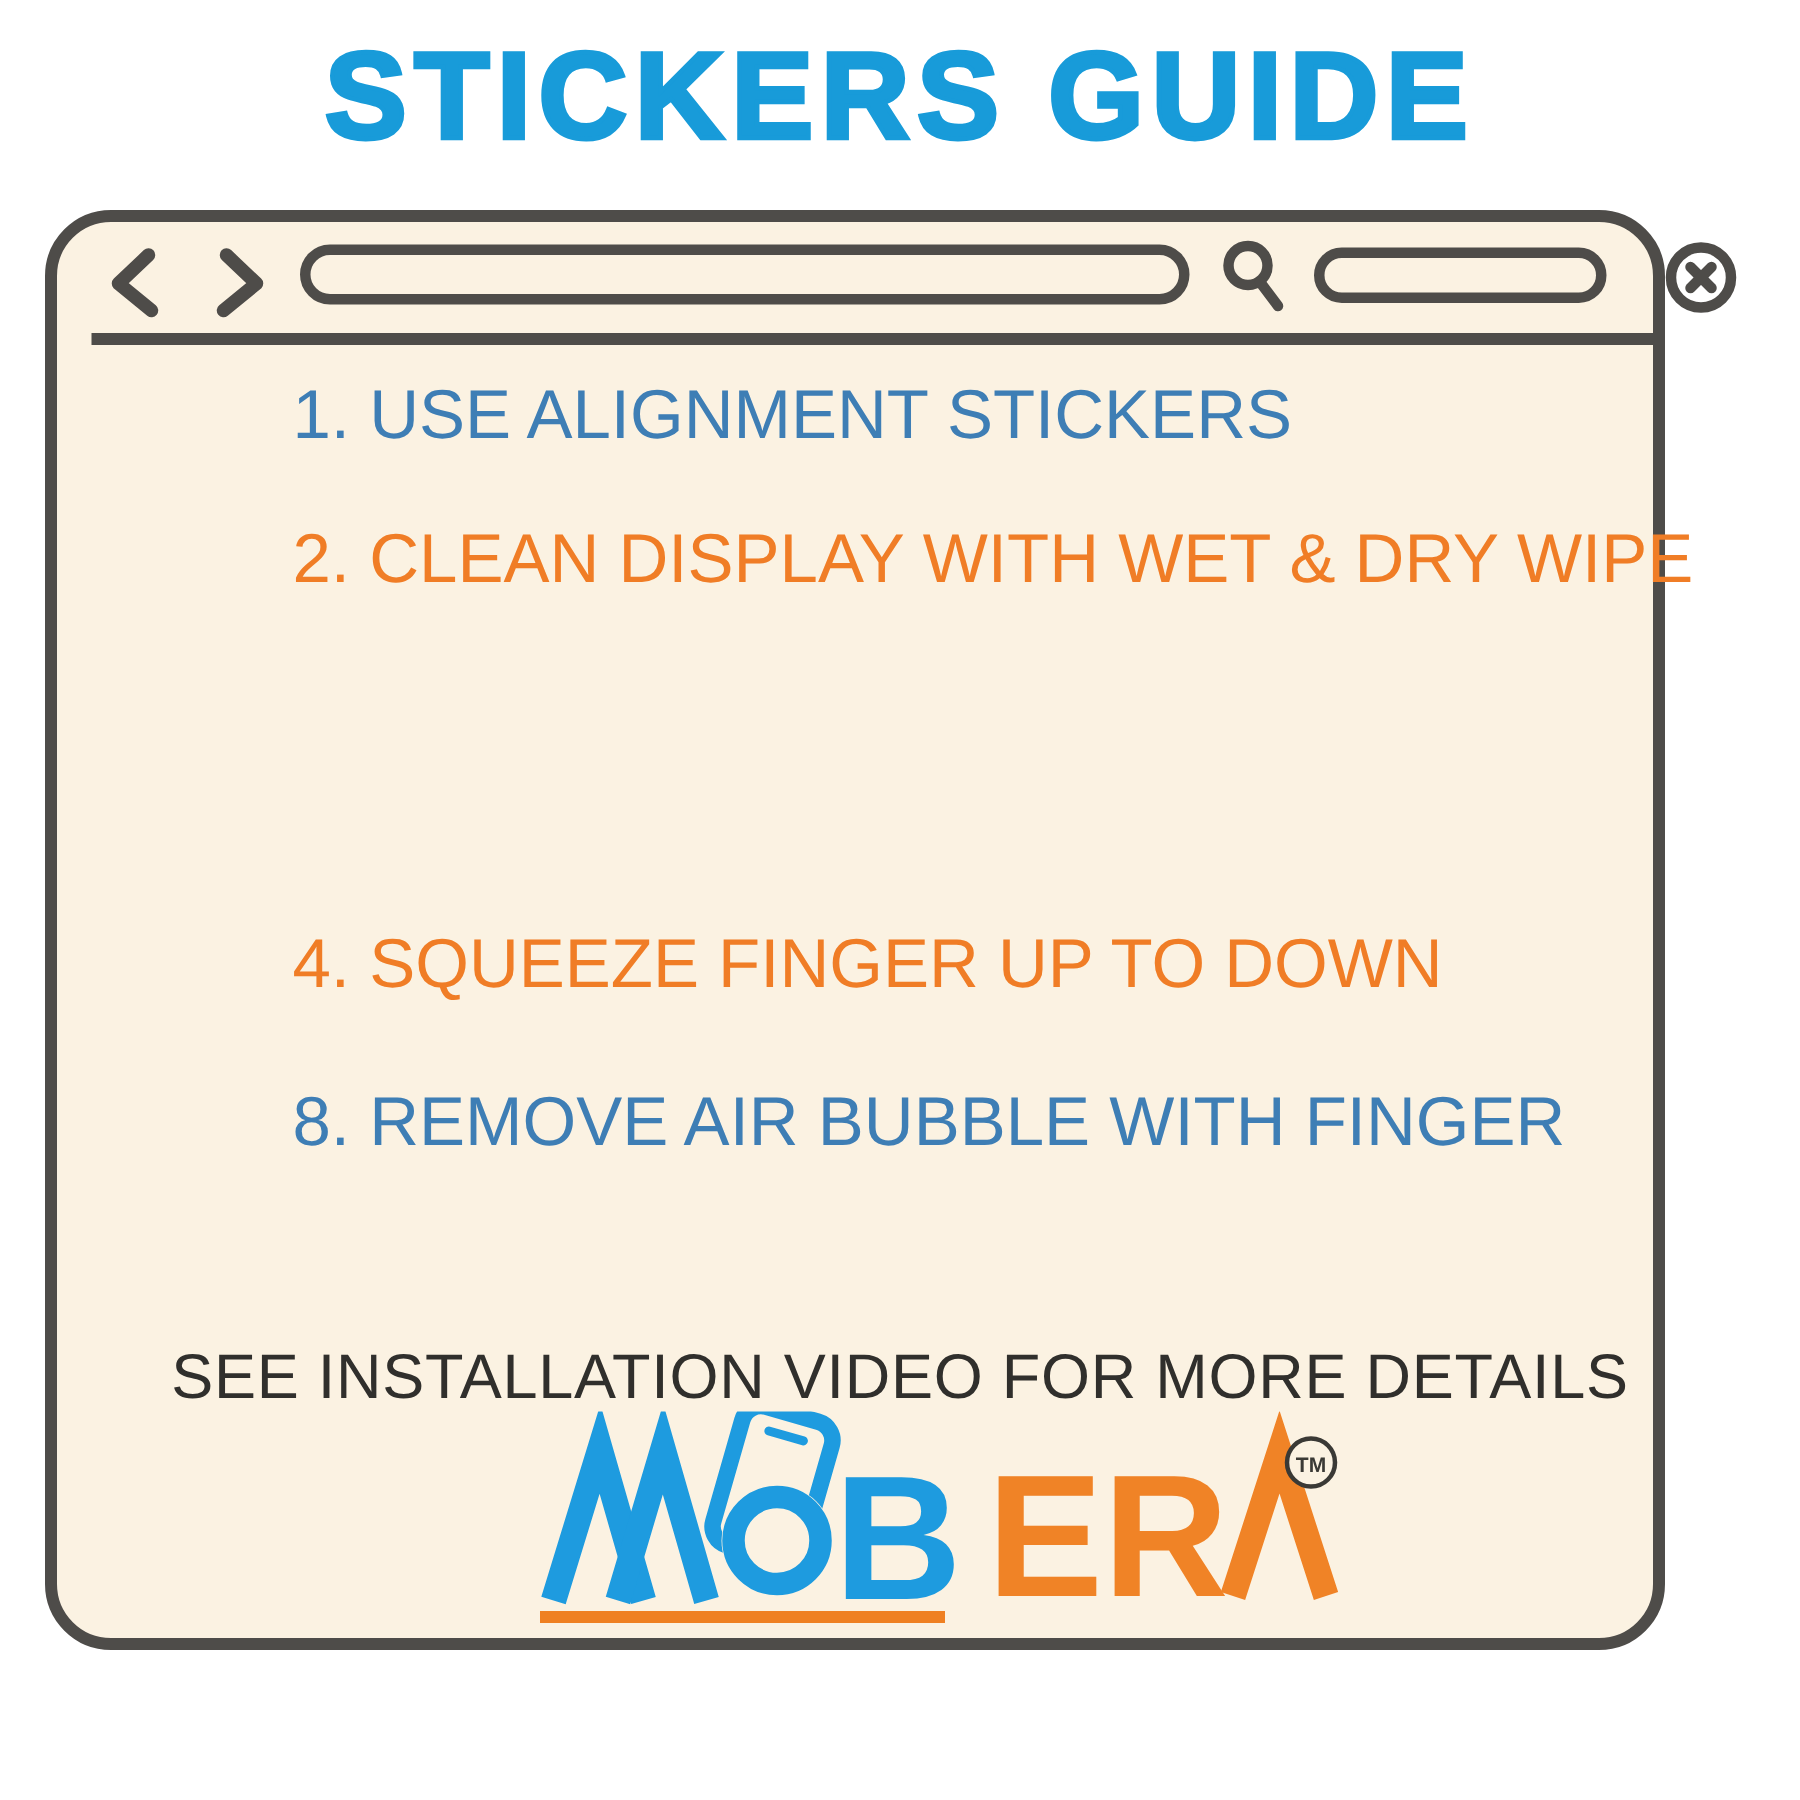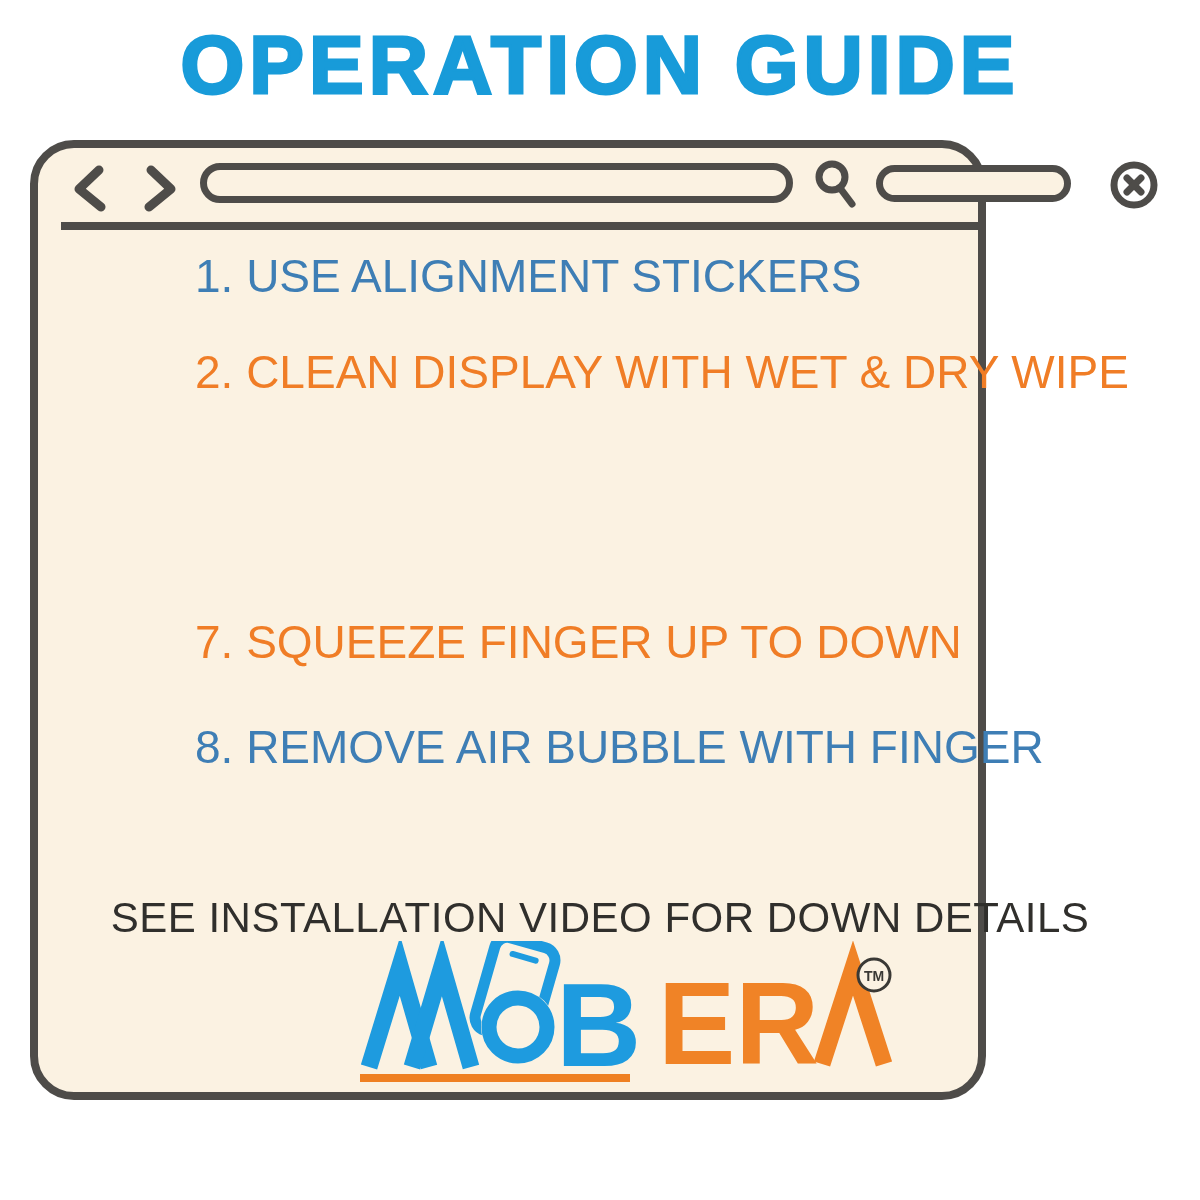--- a/index.html
+++ b/index.html
@@ -6,21 +6,21 @@
   body{
     width:1200px;height:1200px;background:#ffffff;position:relative;
     font-family:"Liberation Sans",sans-serif;overflow:hidden;
   }
   .page-title{
     position:absolute;top:18px;left:0;width:1200px;margin:0;
     text-align:center;font-size:82px;font-weight:700;letter-spacing:5px;
     color:#189BD9;-webkit-text-stroke:3px #189BD9;
   }
   .window{
-    position:absolute;left:30px;top:140px;width:956px;height:960px;
+    position:absolute;left:30px;top:140px;width:1080px;height:960px;
     box-sizing:border-box;background:#FBF2E2;border:8px solid #4E4C49;
     border-radius:44px;
     padding-left:23px;
   }
   .toolbar{
     position:relative;height:74px;border-bottom:8px solid #4E4C49;
   }
   .toolbar .ctl{position:absolute;}
   .nav-back{left:8px;top:14px;}
   .nav-fwd{left:80px;top:14px;}
@@ -50,21 +50,21 @@
   .note{
     position:absolute;top:749px;left:0;width:1124px;text-align:center;
     font-size:42px;color:#302F2C;letter-spacing:0.5px;line-height:1;
   }
   .logo{position:absolute;left:322px;top:793px;width:545px;height:152px;}
   svg{display:block;}
 </style>
 </head>
 <body>
 
-<h1 class="page-title">OPERATION GUIDE</h1>
+<h1 class="page-title">STICKERS GUIDE</h1>
 
 <div class="window">
 
   <div class="toolbar">
 
     <div class="ctl nav-back">
       <svg width="40" height="50" viewBox="0 0 40 50">
         <path d="M30 8 L10 27 L32 45" fill="none" stroke="#4E4C49" stroke-width="9" stroke-linecap="round" stroke-linejoin="round"></path>
       </svg>
     </div>
@@ -90,24 +90,24 @@
       <svg width="54" height="54" viewBox="0 0 54 54">
         <circle cx="27" cy="27" r="20" fill="none" stroke="#4E4C49" stroke-width="7"></circle>
         <line x1="20" y1="20" x2="34" y2="34" stroke="#4E4C49" stroke-width="7" stroke-linecap="round"></line>
         <line x1="34" y1="20" x2="20" y2="34" stroke="#4E4C49" stroke-width="7" stroke-linecap="round"></line>
       </svg>
     </div>
   </div>
 
   <div class="step s1 c-blue">1. USE ALIGNMENT STICKERS</div>
   <div class="step s2 c-orange">2. CLEAN DISPLAY WITH WET &amp; DRY WIPE</div>
-  <div class="step s4 c-orange">7. SQUEEZE FINGER UP TO DOWN</div>
+  <div class="step s4 c-orange">4. SQUEEZE FINGER UP TO DOWN</div>
   <div class="step s5 c-blue">8. REMOVE AIR BUBBLE WITH FINGER</div>
 
-  <div class="note">SEE INSTALLATION VIDEO FOR DOWN DETAILS</div>
+  <div class="note">SEE INSTALLATION VIDEO FOR MORE DETAILS</div>
 
   <div class="logo">
     <svg width="545" height="152" viewBox="0 0 545 152">
 
       <rect x="0" y="133" width="270" height="8" fill="#EF8022"></rect>
 
       <g>
         <polyline points="9,126 40,25 69,126" fill="none" stroke="#1E9BDF" stroke-width="17" stroke-linejoin="miter"></polyline>
         <polyline points="52,126 82,25 111,126" fill="none" stroke="#1E9BDF" stroke-width="17" stroke-linejoin="miter"></polyline>
       </g>

